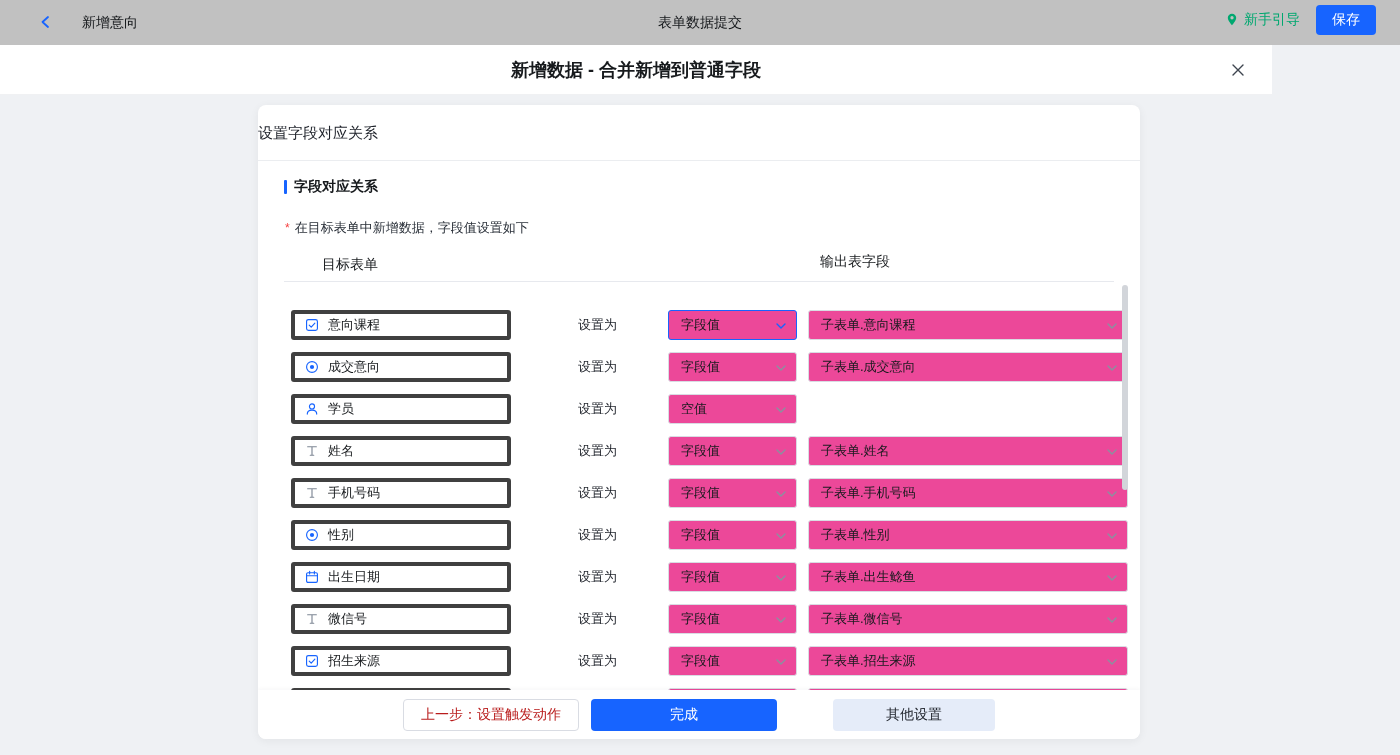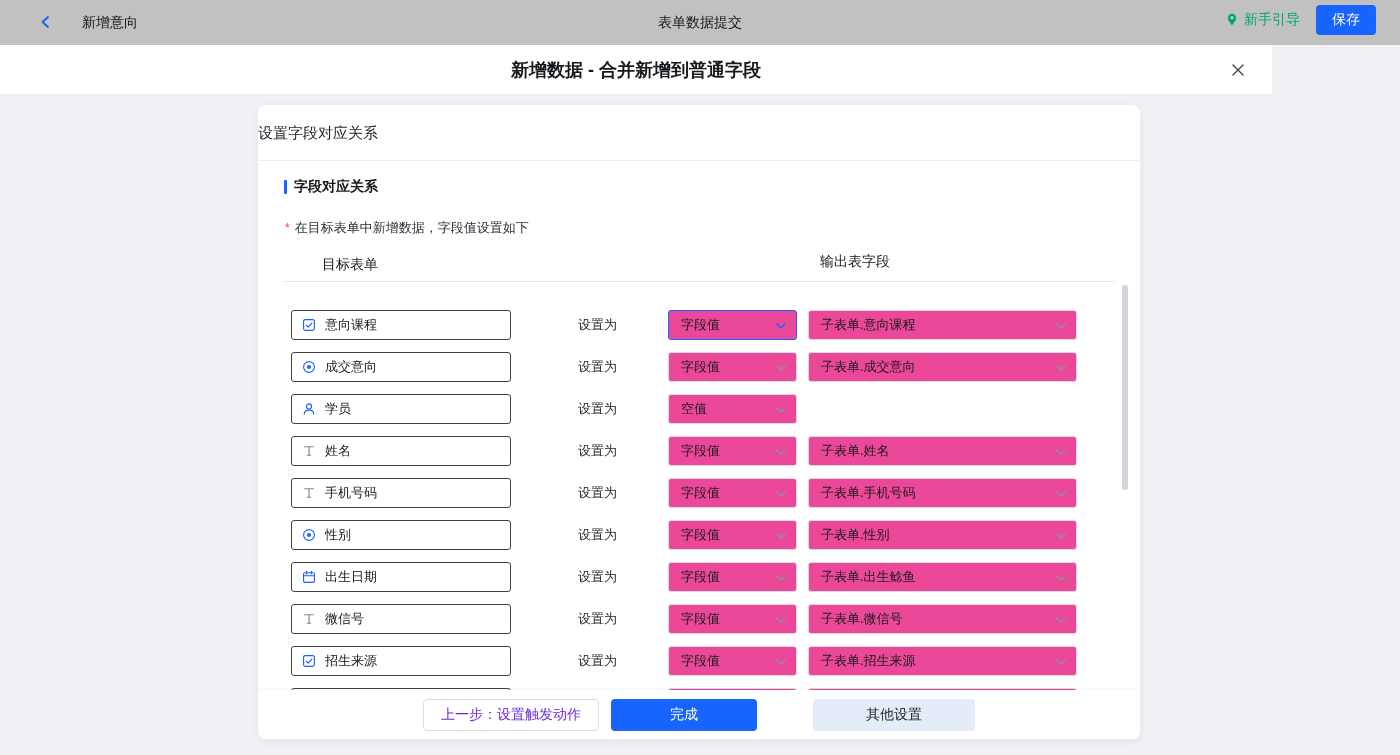--- a/index.html
+++ b/index.html
@@ -68,53 +68,53 @@
 
   .col-headers { position:relative; height:22px; font-size:14px; color:#171a1d; }
   .col-target { position:absolute; left:7px; top:3px;margin-left:31px; }
   .col-output { position:absolute; left:536px; top:0; }
   .divider { height:1px; background:#e7e9ee; margin-top:6px; }
 
   .rows { padding-top:22px; }
   .row { position:relative; height:42px; }
   .field-box {
     position:absolute; left:7px; top:6px; width:220px; height:30px;
-    border:1px solid #404040; border-radius:3px; background:#fff;
+    border:4px solid #404040; border-radius:3px; background:#fff;
     display:flex; align-items:center; gap:9px; padding:0 10px;
   }
   .ficon { display:flex; align-items:center; color:#1764ff; }
   .ficon.gray { color:#7d8694; }
   .flabel { font-size:13px; color:#171a1d; }
   .setas { position:absolute; left:294px; top:0; line-height:42px; font-size:13px; color:#1d2129; }
   .select {
     position:absolute; top:6px; height:30px; border:1px solid #d9dce3; border-radius:3px;
     background:#ec4899; cursor:pointer; display:flex; align-items:center;
     padding:0 26px 0 12px; font-size:13px; color:#171a1d;
   }
   .mode-select { left:384px; width:129px; }
-  .output-select { left:524px; width:269px; }
+  .output-select { left:524px; width:320px; }
   .select .sel-text { white-space:nowrap; overflow:hidden; }
   .chev { position:absolute; right:10px; top:12px; color:#8a919f; display:flex; }
   .row.focused .mode-select { border-color:#1764ff; }
   .row.focused .mode-select .chev { color:#1764ff; }
 
   .scroll-thumb {
     position:absolute; right:12px; top:180px; width:6px; height:205px;
     background:#d2d5da; border-radius:3px; cursor:pointer;
   }
 
   
   .card-footer {
     position:absolute; left:0; right:0; bottom:0; height:49px; background:#fff;
     display:flex; align-items:center; justify-content:center; gap:12px;
     box-shadow:0 -1px 4px rgba(31,35,41,.04);
   }
   .btn { height:32px; border-radius:4px; font-size:14px; cursor:pointer; font-family:inherit; }
-  .btn-prev { padding:0 17px; background:#fff; border:1px solid #d9dce3; color:#6d28d9; }
-  .btn-done { width:146px; border:none; background:#1764ff; color:#fff; }
+  .btn-prev { padding:0 17px; background:#fff; border:1px solid #d9dce3; color:#b91c1c; }
+  .btn-done { width:186px; border:none; background:#1764ff; color:#fff; }
   .btn-other { width:162px; border:none; background:#e5ecf9; color:#1d2129;margin-left:44px; }
 </style>
 </head>
 <body>
 
 <div class="topbar">
   <div class="topbar-left">
     <span class="back-chevron">
       <svg width="16" height="16" viewBox="0 0 16 16">
           <polyline points="10,3 4.5,8 10,13" fill="none" stroke="#1764ff" stroke-width="1.8" stroke-linecap="round" stroke-linejoin="round"></polyline>

